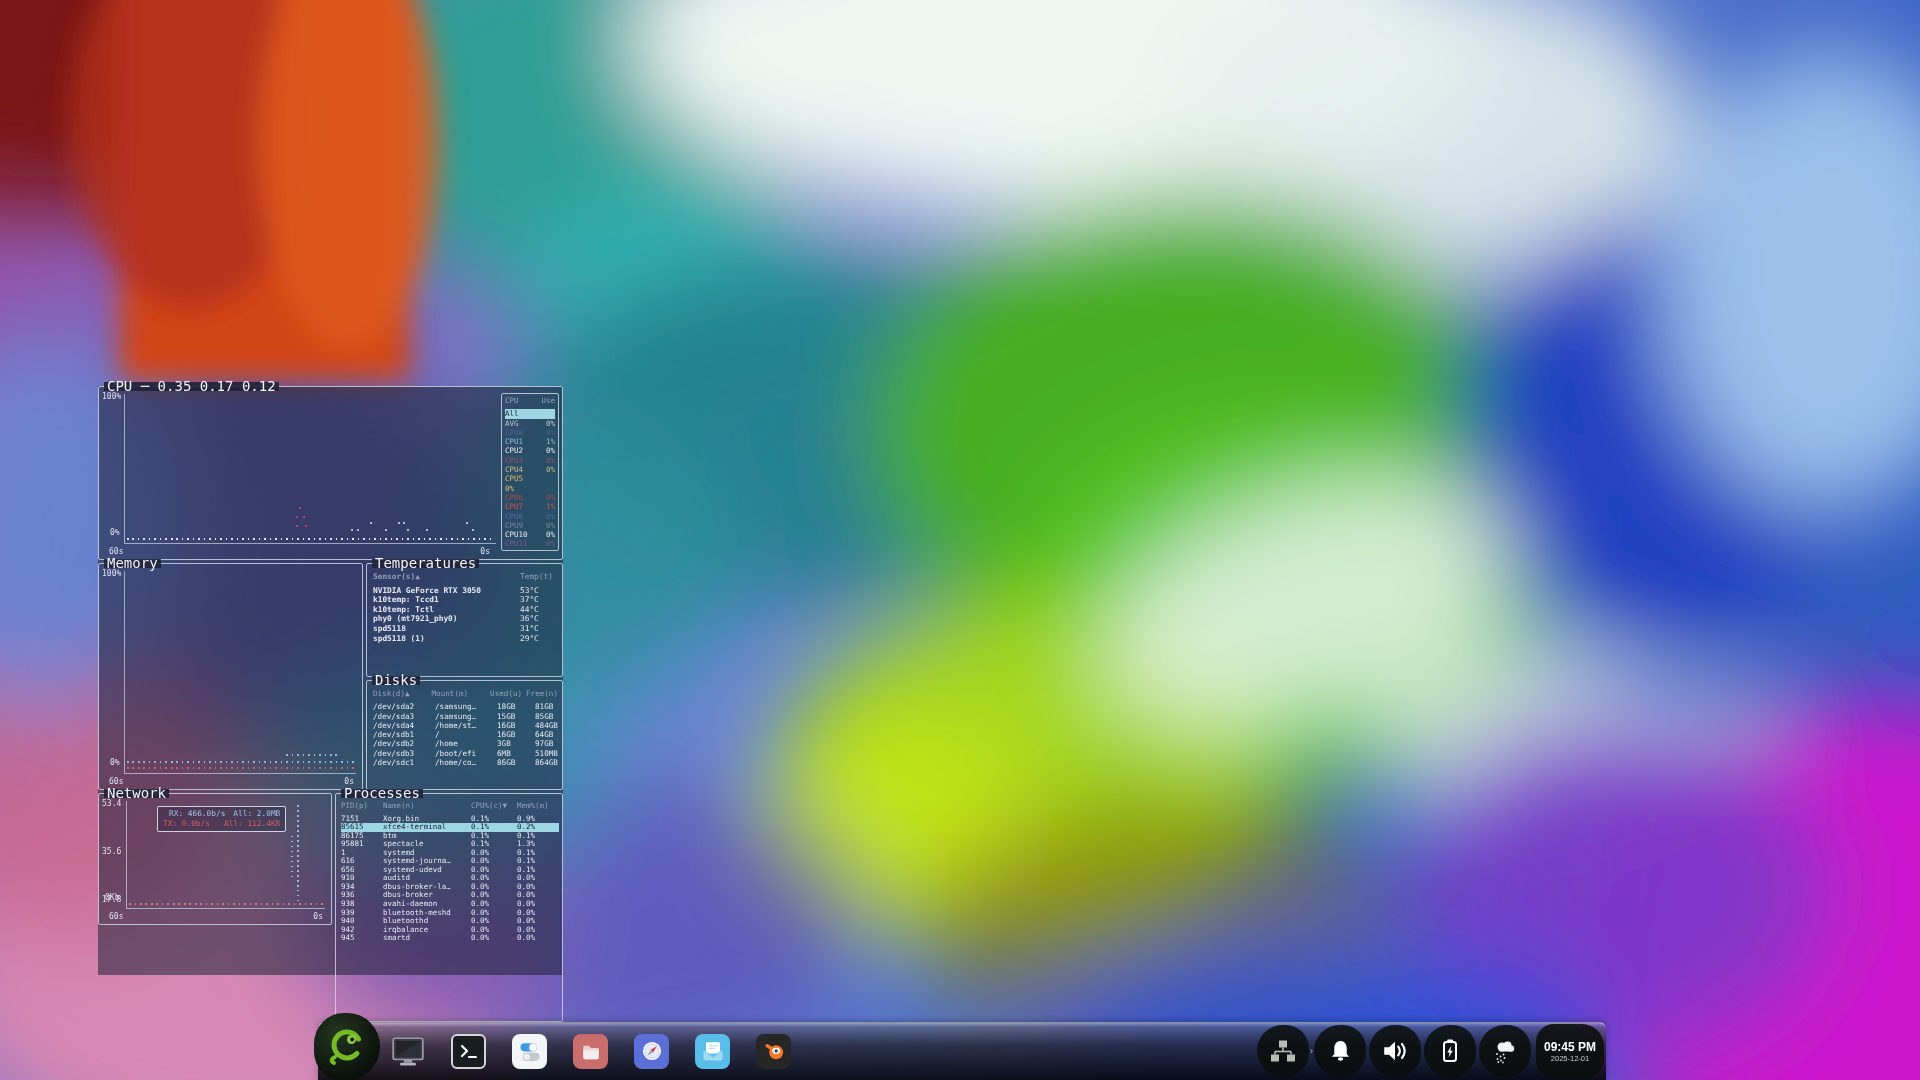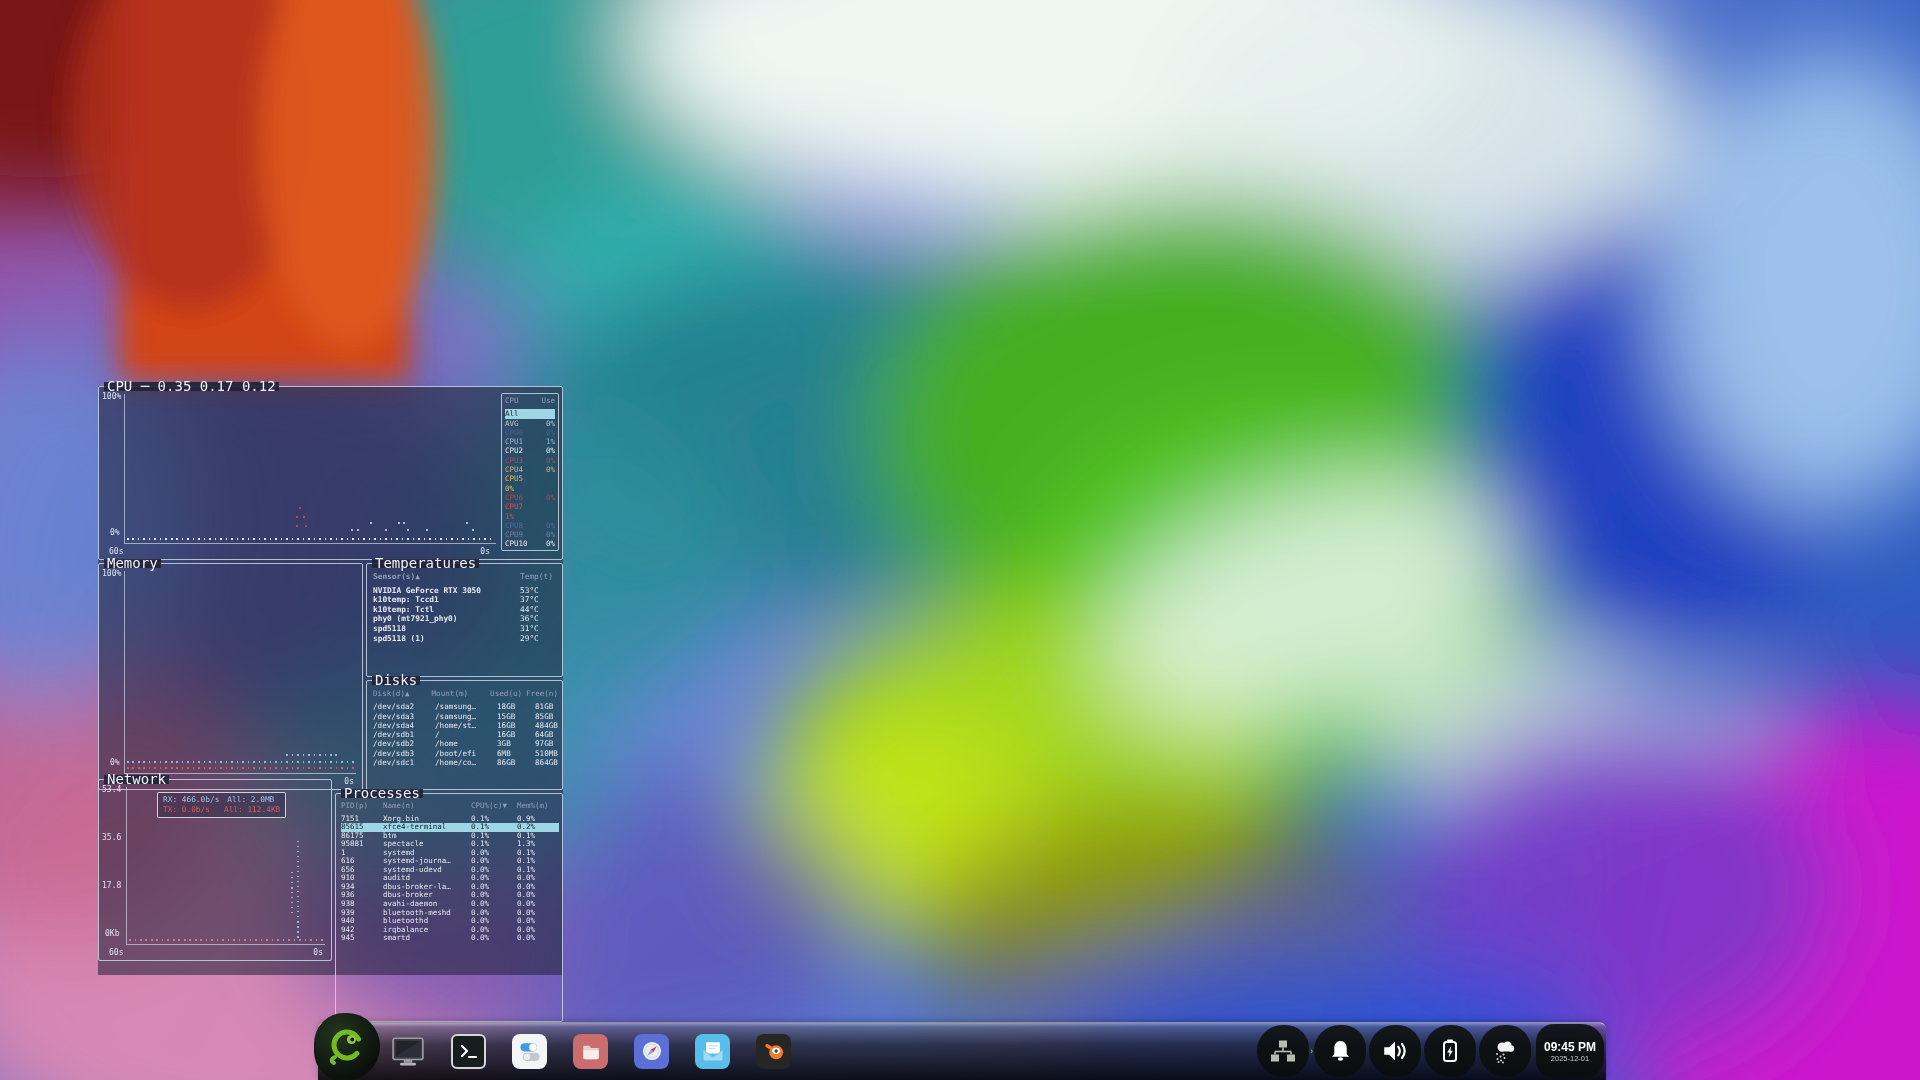--- a/index.html
+++ b/index.html
@@ -36,21 +36,21 @@
   .tbl .trow{line-height:9.6px;font-size:7.8px;}
   .temps .c1{flex:1;font-weight:bold;}
   .temps .c2{width:38px;}
   .disks .trow{line-height:9.3px;font-size:7.6px;}
   .disks .c1{width:62px;}.disks .c2{width:62px;}.disks .c3{width:38px;}.disks .c4{flex:1;}
   .procs .trow{line-height:8.55px;font-size:7.5px;}
   .procs .c1{width:42px;}.procs .c2{flex:1;}.procs .c3{width:46px;}.procs .c4{width:42px;}
 
   .netlegend{position:absolute;border:1px solid rgba(220,228,240,0.9);border-radius:2px;
     padding:2px 5px;font-size:7.8px;line-height:10px;white-space:nowrap;background:rgba(30,32,56,0.35);}
-  .netlegend .rx{color:#9fc4e2;display:flex;gap:8px;}
+  .netlegend .rx{color:#9fc4e2;display:flex;gap:8px;justify-content:flex-end;}
   .netlegend .tx{color:#d06060;display:flex;gap:14px;}
 
   
   .dock{position:absolute;left:318px;top:1022px;width:1288px;height:58px;}
   .dock-bar{position:absolute;inset:0;border-radius:7px 7px 0 0;
     background:linear-gradient(180deg,rgba(205,210,220,0.45) 0%,rgba(90,92,104,0.55) 7%,
       rgba(34,34,44,0.78) 38%,rgba(6,6,10,0.92) 100%);
     border-top:1px solid rgba(255,255,255,0.55);box-shadow:0 -1px 6px rgba(0,0,0,0.25);}
   .launcher{position:absolute;left:-4px;top:-9px;width:66px;height:68px;
     background:radial-gradient(circle at 36% 30%,#243620,#0a100a 72%);
@@ -198,21 +198,21 @@
               <div class="lrow" style="color: rgb(227, 189, 98); flex-direction: column;">
                 <span>CPU5</span>
                 <span>0%</span>
               </div>
 
               <div class="lrow" style="color: rgb(176, 74, 74);">
                 <span>CPU6</span>
                 <span>0%</span>
               </div>
 
-              <div class="lrow" style="color: rgb(220, 80, 80); flex-direction: column;">
+              <div class="lrow" style="color: rgb(220, 80, 80);">
                 <span>CPU7</span>
                 <span>1%</span>
               </div>
 
               <div class="lrow" style="color: rgb(86, 104, 159);">
                 <span>CPU8</span>
                 <span>0%</span>
               </div>
 
               <div class="lrow" style="color: rgb(117, 131, 155);">
@@ -355,21 +355,21 @@
             <div class="trow">
               <span class="c1">/dev/sdc1</span>
               <span class="c2">/home/co…</span>
               <span class="c3">86GB</span>
               <span class="c4">864GB</span>
             </div>
           </div>
       </div>
     </section>
 
-    <section class="panel" style="left:0;top:393px;width:234px;height:182px;">
+    <section class="panel" style="left:0;top:407px;width:234px;height:132px;">
       <div class="ptitle">
         <span>Network</span>
       </div>
       <div class="graph">
         <span class="axlab" style="left:3px;top:5px;">53.4</span>
         <span class="axlab" style="left:3px;top:53px;">35.6</span>
         <span class="axlab" style="left:3px;top:101px;">17.8</span>
         <span class="axlab" style="left:6px;bottom:22px;">0Kb</span>
         <span class="axlab" style="left:10px;bottom:3px;">60s</span>
         <span class="axlab" style="right:8px;bottom:3px;">0s</span>

